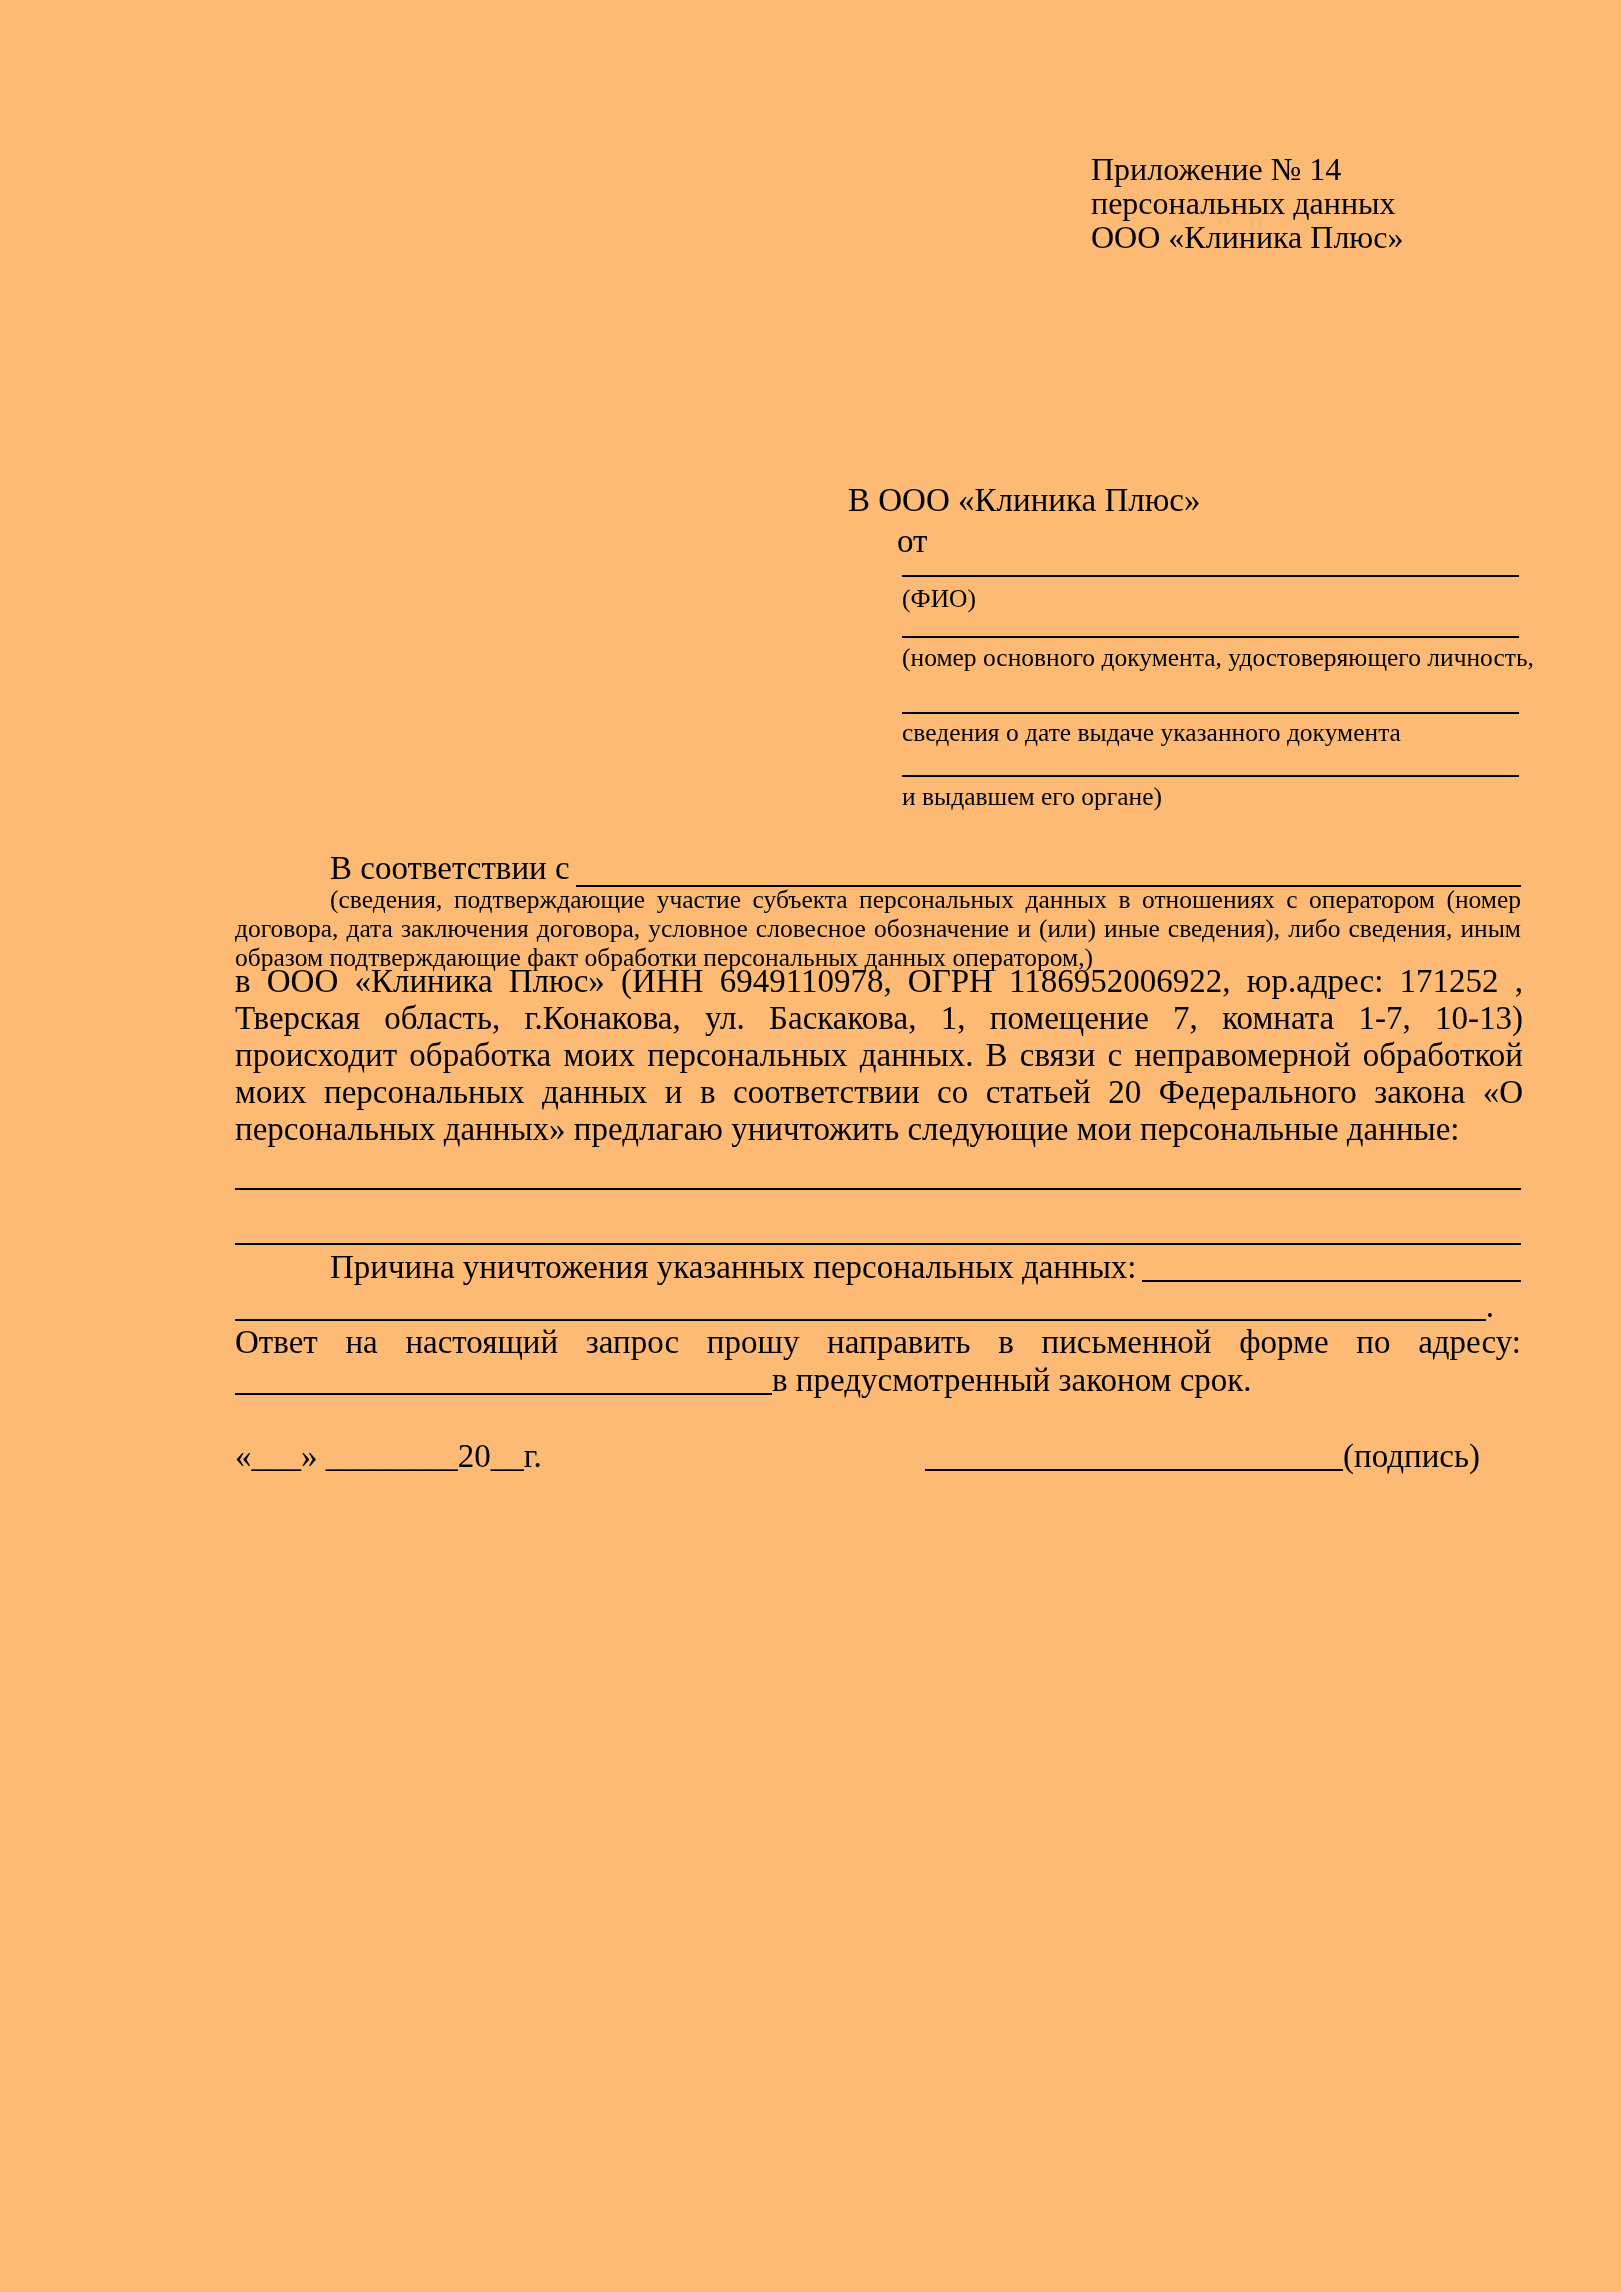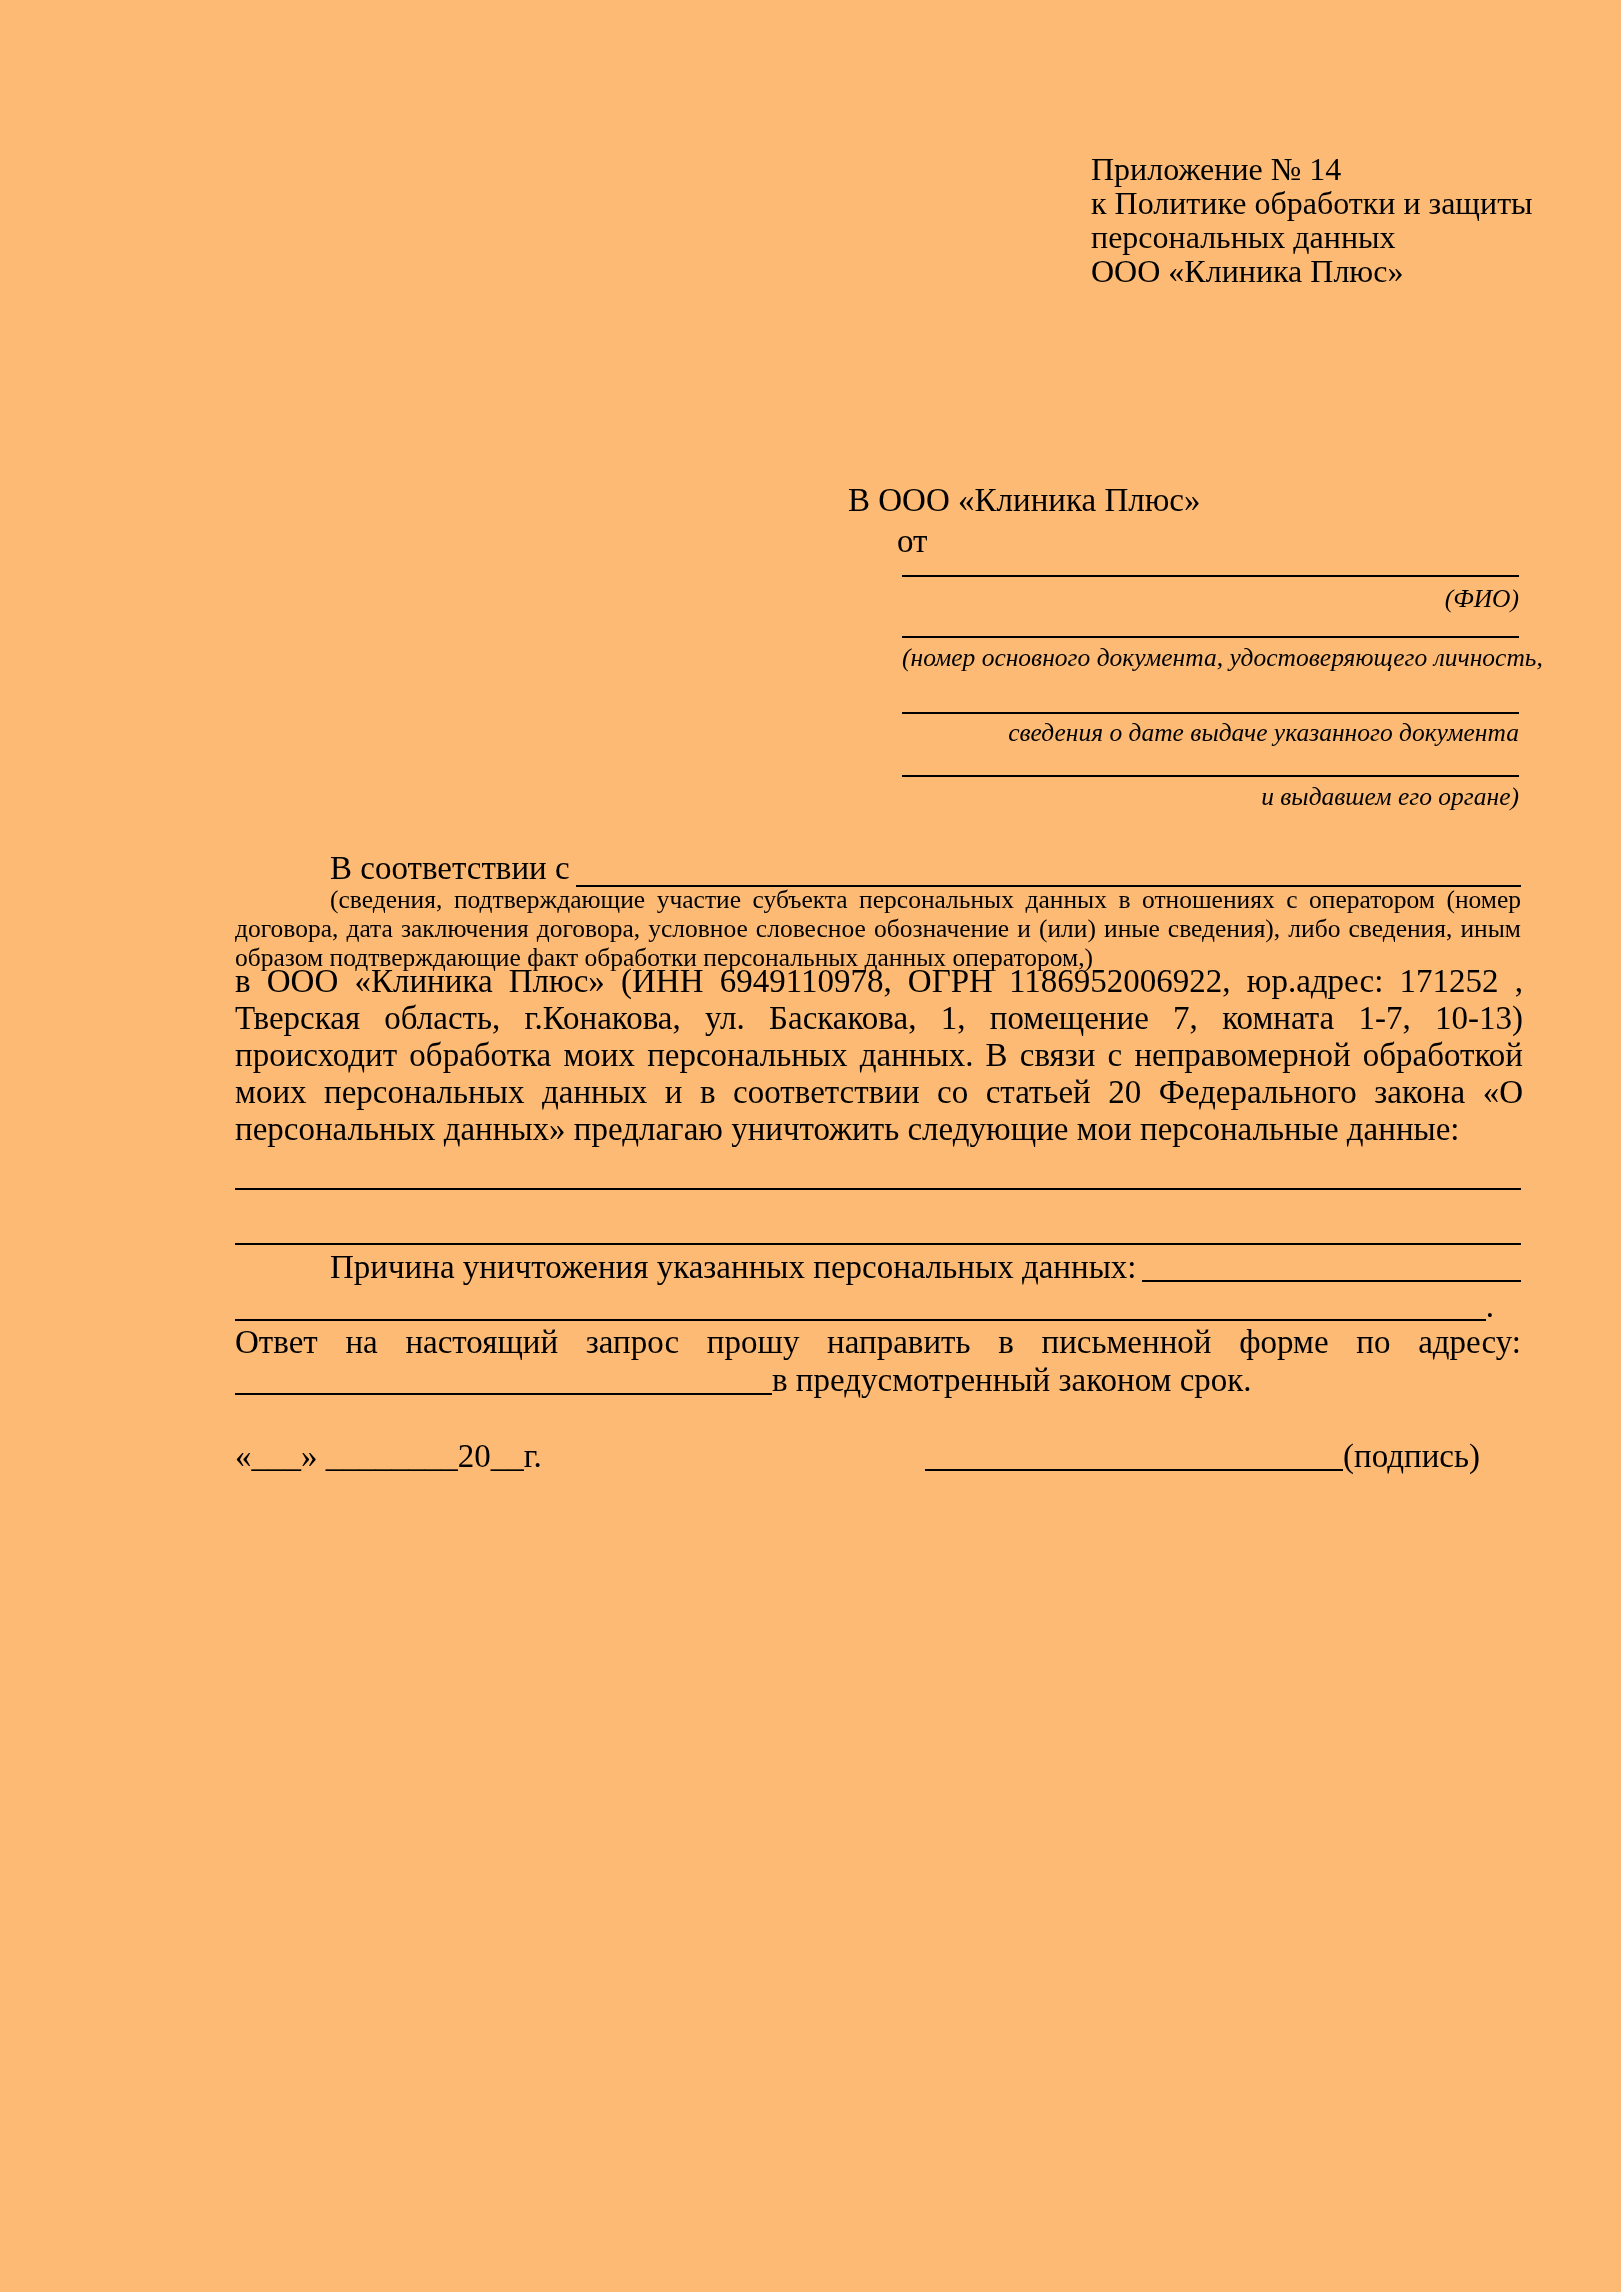--- a/index.html
+++ b/index.html
@@ -20,21 +20,21 @@
   .header-note{font-size:32px;line-height:34px;white-space:nowrap;}
   .doc-title{
     left:235px;top:398px;width:1284px;
     font-size:37px;line-height:46px;font-weight:bold;
     text-align:center;
   }
   .addressee{left:848px;top:482px;font-size:33px;white-space:nowrap;}
   .from-label{left:897px;top:523px;font-size:33px;}
   .line-caption{
     position:absolute;left:902px;width:617px;
-    font-size:25.5px;line-height:27.4px;text-align:right;white-space:nowrap;font-style:italic;
+    font-size:25.5px;line-height:27.4px;text-align:left;white-space:nowrap;
   }
   .small-note{
     left:235px;top:885px;width:1286px;
     font-size:25.5px;line-height:29px;
     text-align:justify;text-indent:95px;
   }
   .main-par{
     left:235px;top:963px;width:1288px;
     font-size:33px;line-height:37px;
     text-align:justify;
@@ -43,21 +43,20 @@
   .nowrap{white-space:nowrap;}
   .spacer{flex:1 1 auto;}
 </style>
 </head>
 <body>
 
 <div class="page">
 
   <div class="abs header-note" style="left:1091px;top:152px;">
     <div>Приложение № 14</div>
-    <div>к Политике обработки и защиты</div>
     <div>персональных данных</div>
     <div>ООО «Клиника Плюс»</div>
   </div>
 
 
   <div class="abs addressee">В ООО «Клиника Плюс»</div>
   <div class="abs from-label">от</div>
 
   <div class="rule" style="left:902px;top:575px;width:617px;"></div>
   <div class="line-caption" style="top:585px;">(ФИО)</div>

